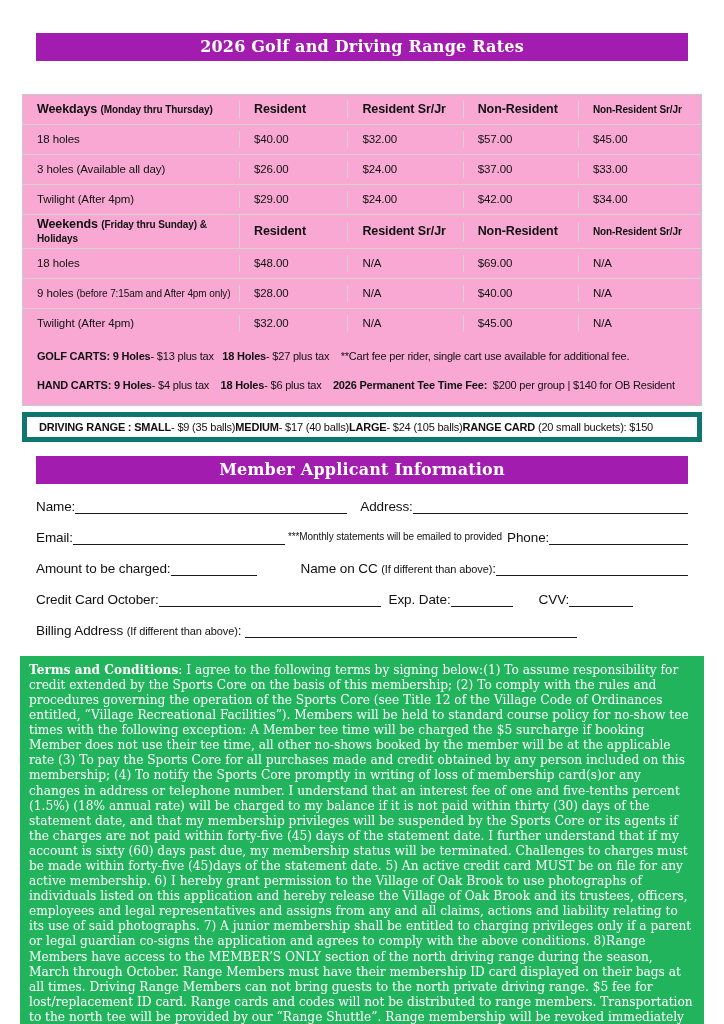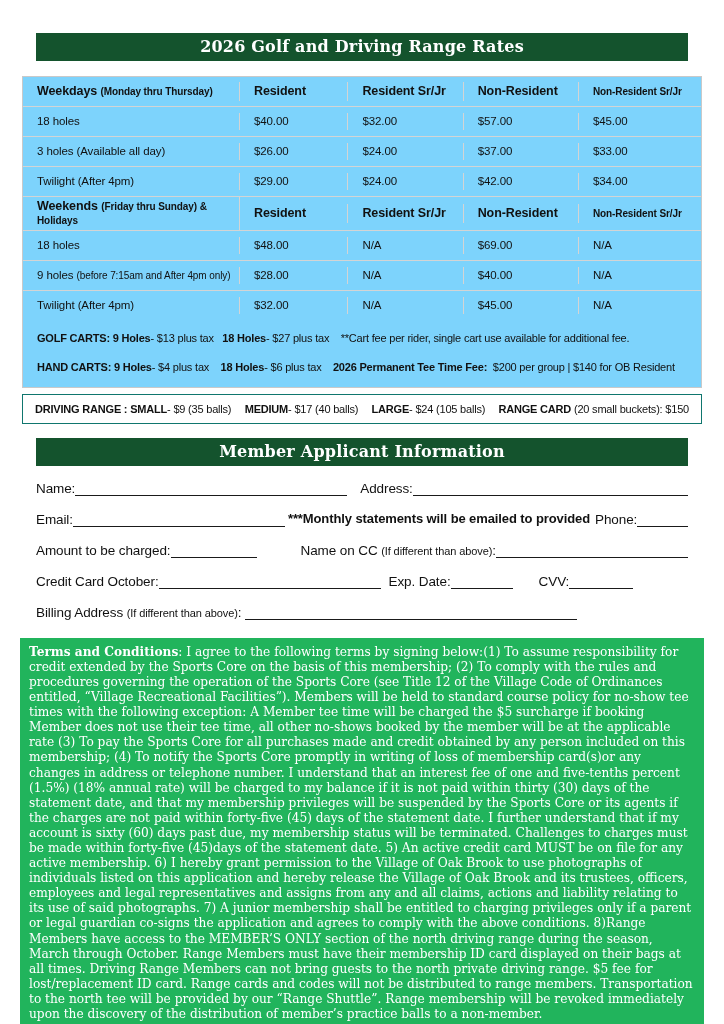--- a/index.html
+++ b/index.html
@@ -3,56 +3,56 @@
 <meta charset="utf-8">
 <style>
   * { margin:0; padding:0; box-sizing:border-box; }
   html,body { background:#ffffff; }
   body {
     width:724px; height:1024px; margin:0 auto; position:relative;
     font-family:"Liberation Sans", sans-serif; color:#111;
     overflow:hidden;
   }
   .bar {
-    margin:33px 36px 0; height:28px; background:#14532d; color:#fff;
+    margin:33px 36px 0; height:28px; background:#a21caf; color:#fff;
     text-align:center; line-height:28px;
     font-family:"DejaVu Serif", serif; font-weight:bold; font-size:16px;
     letter-spacing:.2px;
   }
   .bar2 { margin-top:14px; }
 
   
-  .table-wrap { margin:15px 22px 0; border:1px solid #c9c9c9; background:#7dd3fc; }
+  .table-wrap { margin:33px 22px 0; border:1px solid #c9c9c9; background:#f9a8d4; }
   .t-row { display:flex; border-bottom:1px solid #d4d4d4; min-height:30px; align-items:center; }
   .t-row:last-child { border-bottom:none; }
   .t-cell {
     padding:2px 6px 2px 14px; border-right:1px solid #d4d4d4;
     font-size:11.5px; letter-spacing:-.1px; line-height:1.15;
   }
   .t-cell:last-child { border-right:none; }
   .c0{width:32%;} .c1{width:16%;} .c2{width:17%;} .c3{width:17%;} .c4{width:18%;}
   .t-row.hdr .t-cell { font-weight:bold; font-size:12.5px; }
   .t-cell .sm { font-size:10px; }
   .notes { padding:3px 14px 5px; }
   .notes-line { line-height:29px; font-size:11px; letter-spacing:-.2px; white-space:pre-wrap; }
   .b { font-weight:bold; }
   .range-box {
-    margin:6px 22px 0; border:1px solid #0f766e; height:30px;
-    display:flex; align-items:center; justify-content:space-between;
+    margin:6px 22px 0; border:5px solid #0f766e; height:30px;
+    display:flex; align-items:center; 
     padding:0 12px; font-size:11px; letter-spacing:-.2px; white-space:pre-wrap;
   }
 
   
   .form { margin:8px 36px 0; }
   .f-row { display:flex; align-items:center; height:31px; font-size:13.5px; letter-spacing:-.1px; }
   .f-row .lbl { white-space:pre; padding-bottom:1px; }
   .line { border-bottom:1.6px solid #1a1a1a; height:14px; display:inline-block; }
   .grow { flex:1; }
   .paren { font-size:11px; padding-bottom:2px; }
-  .tiny-note { font-size:13px; font-weight:700; padding:0 5px 3px 3px; white-space:nowrap; }
+  .tiny-note { font-size:10px; font-weight:400; padding:0 5px 3px 3px; white-space:nowrap; }
 
   
   .terms {
     margin:9px 20px 0; background:#21b45c; color:#fff; padding:7px 9px 8px;
     font-family:"DejaVu Serif", serif; font-size:12.2px; line-height:15.1px;
     text-align:left;
   }
   .terms .heading { font-weight:bold; }
 </style>
 </head>

